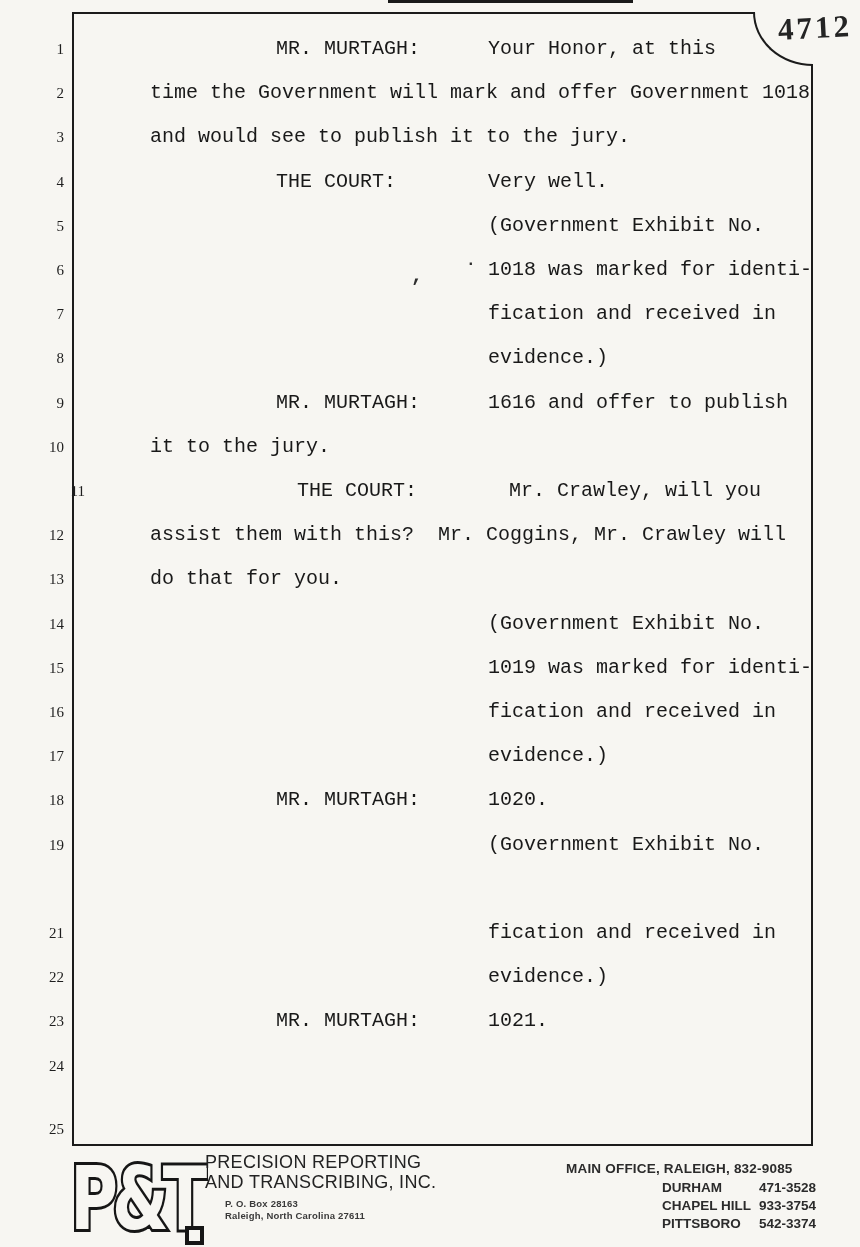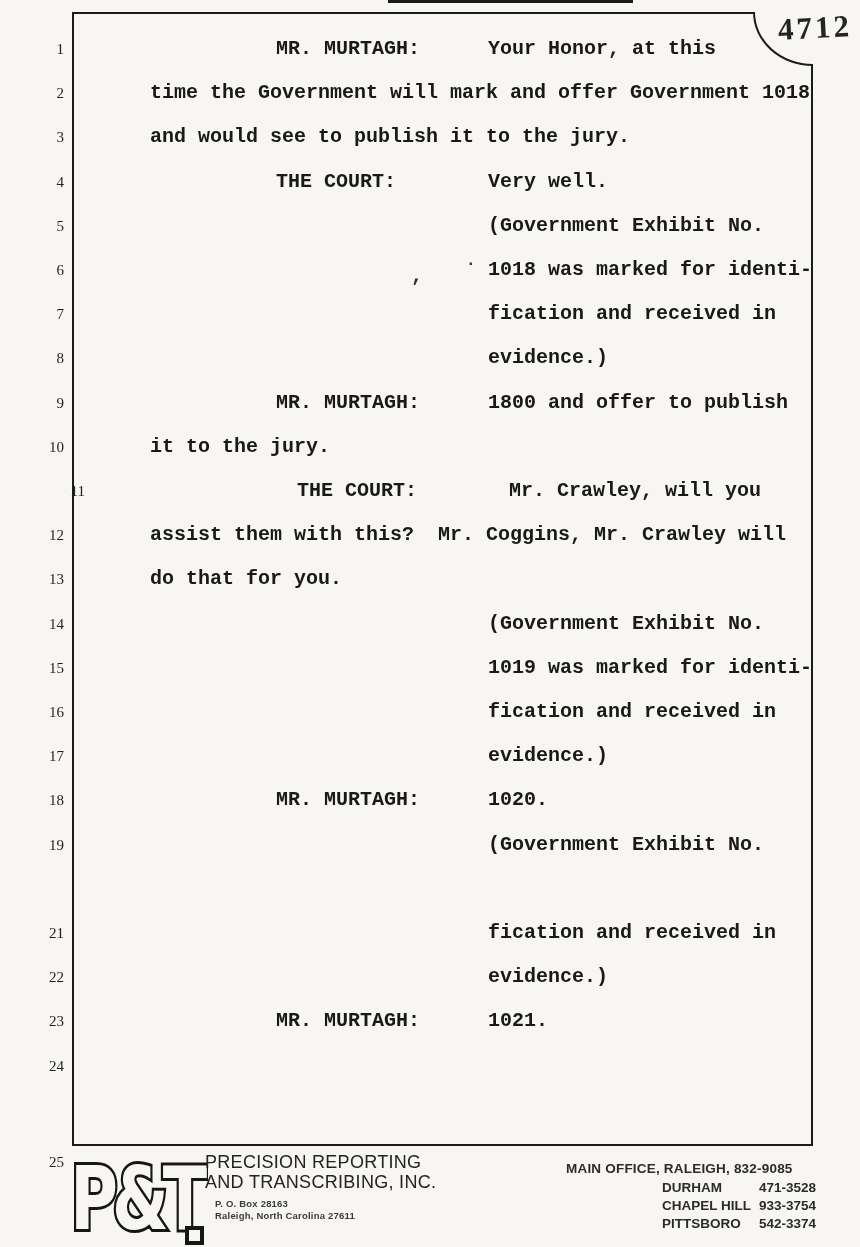--- a/index.html
+++ b/index.html
@@ -30,21 +30,21 @@
   
   #lines-layer{position:absolute;inset:0;z-index:2;}
   .t-row{position:absolute;left:0;width:860px;height:44px;line-height:44px;}
   .t-num{
     position:absolute;left:22px;width:42px;text-align:right;
     font-family:"Liberation Serif",serif;font-size:15px;color:#1e1e1e;
   }
   .t-run{
     position:absolute;white-space:pre;
     font-family:"Liberation Mono","DejaVu Sans Mono",monospace;
-    font-weight:bold;font-size:20px;color:#191919;
+    font-weight:normal;font-size:20px;color:#191919;
   }
   .col-speaker{left:276px;}
   .col-statement{left:488px;}
   .col-continuation{left:150px;text-align:right;}
 
   
   .stray-mark{
     position:absolute;font-family:"Liberation Mono",monospace;
     font-weight:bold;font-size:20px;color:#2e2e2e;z-index:3;
   }
@@ -52,21 +52,21 @@
   .mark-dot{left:466px;top:252px;font-size:16px;}
   .edge-streak{position:absolute;left:388px;top:0;width:245px;height:3px;background:#1a1a1a;}
 
   
   .logo-svg{position:absolute;left:68px;top:1149px;}
   .company-name{
     position:absolute;left:205px;top:1152px;
     font-size:18px;line-height:20px;letter-spacing:.3px;color:#232323;
   }
   .company-addr{
-    position:absolute;left:215px;top:1198px;
+    position:absolute;left:225px;top:1198px;
     font-size:9.5px;line-height:11.5px;font-weight:bold;color:#3a3a3a;letter-spacing:.2px;
   }
   .phone-block{
     position:absolute;left:566px;top:1161px;width:250px;
     font-size:13.5px;font-weight:bold;color:#2b2b2b;
   }
   .main-office{letter-spacing:.2px;}
   .office-row{display:flex;margin-left:34px;margin-top:4.5px;line-height:13.5px;justify-content:flex-end;}
   .office-city{width:97px;}
 </style>
@@ -114,21 +114,21 @@
         <span class="t-num">7</span>
         <span class="t-run col-statement">fication and received in</span>
       </div>
       <div class="t-row" style="top: 336.4px;">
         <span class="t-num">8</span>
         <span class="t-run col-statement">evidence.)</span>
       </div>
       <div class="t-row" style="top: 380.6px;">
         <span class="t-num">9</span>
         <span class="t-run col-speaker">MR. MURTAGH:</span>
-        <span class="t-run col-statement">1800 and offer to publish</span>
+        <span class="t-run col-statement">1616 and offer to publish</span>
       </div>
       <div class="t-row" style="top: 424.8px;">
         <span class="t-num">10</span>
         <span class="t-run col-continuation">it to the jury.</span>
       </div>
       <div class="t-row" style="top: 469px; margin-left: 21px;">
         <span class="t-num">11</span>
         <span class="t-run col-speaker">THE COURT:</span>
         <span class="t-run col-statement">Mr. Crawley, will you</span>
       </div>
@@ -174,21 +174,21 @@
         <span class="t-run col-statement">evidence.)</span>
       </div>
       <div class="t-row" style="top: 999.4px;">
         <span class="t-num">23</span>
         <span class="t-run col-speaker">MR. MURTAGH:</span>
         <span class="t-run col-statement">1021.</span>
       </div>
       <div class="t-row" style="top: 1043.6px;">
         <span class="t-num">24</span>
       </div>
-      <div class="t-row" style="top: 1140px;">
+      <div class="t-row" style="top: 1107px;">
         <span class="t-num">25</span>
       </div>
     </div>
 
   <span class="stray-mark mark-comma">,</span>
   <span class="stray-mark mark-dot">.</span>
 
   <svg class="logo-svg" width="140" height="98" viewBox="0 0 140 98">
     <g transform="scale(0.74 1)">
       <text x="3" y="80" font-family="DejaVu Sans, sans-serif" font-weight="bold" font-size="88" letter-spacing="-8" fill="#f7f6f2" stroke="#161616" stroke-width="6" paint-order="stroke">P&amp;T</text>

